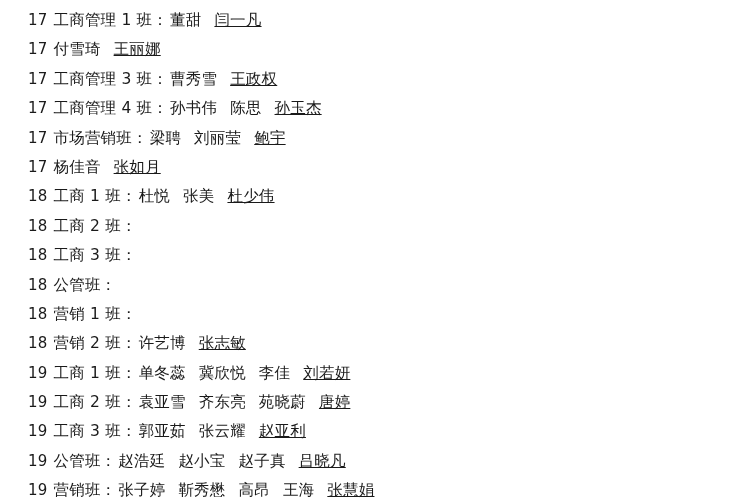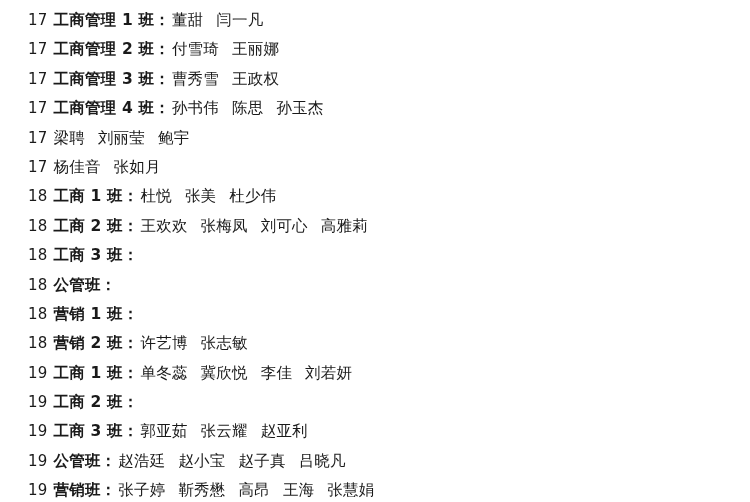--- a/index.html
+++ b/index.html
@@ -32,74 +32,73 @@
     letter-spacing: 0.2px;
   }
   .year {
     display: inline-block;
     margin-right: 6px;
     font-size: 15px;
   }
   .class-name {
     display: inline-block;
     margin-right: 2px;
-    font-weight: bold;
   }
   .names {
     display: inline-block;
   }
   .name {
     display: inline-block;
     margin-right: 13px;
   }
   .name:last-child {
     margin-right: 0;
+    text-decoration: underline;
   }
 </style>
 </head>
 <body>
 
 <div class="doc">
     <div class="line">
       <span class="year">17</span>
       <span class="class-name">工商管理 1 班：</span>
       <span class="names"><span class="name">董甜</span><span class="name">闫一凡</span></span>
     </div>
     <div class="line">
       <span class="year">17</span>
-      <span class="class-name">工商管理 2 班：</span>
       <span class="names"><span class="name">付雪琦</span><span class="name">王丽娜</span></span>
     </div>
     <div class="line">
       <span class="year">17</span>
       <span class="class-name">工商管理 3 班：</span>
       <span class="names"><span class="name">曹秀雪</span><span class="name">王政权</span></span>
     </div>
     <div class="line">
       <span class="year">17</span>
       <span class="class-name">工商管理 4 班：</span>
       <span class="names"><span class="name">孙书伟</span><span class="name">陈思</span><span class="name">孙玉杰</span></span>
     </div>
     <div class="line">
       <span class="year">17</span>
+      <span class="class-name">市场营销班：</span>
       <span class="names"><span class="name">梁聘</span><span class="name">刘丽莹</span><span class="name">鲍宇</span></span>
     </div>
     <div class="line">
       <span class="year">17</span>
       <span class="names"><span class="name">杨佳音</span><span class="name">张如月</span></span>
     </div>
     <div class="line">
       <span class="year">18</span>
       <span class="class-name">工商 1 班：</span>
       <span class="names"><span class="name">杜悦</span><span class="name">张美</span><span class="name">杜少伟</span></span>
     </div>
     <div class="line">
       <span class="year">18</span>
       <span class="class-name">工商 2 班：</span>
-      <span class="names"><span class="name">王欢欢</span><span class="name">张梅凤</span><span class="name">刘可心</span><span class="name">高雅莉</span></span>
     </div>
     <div class="line">
       <span class="year">18</span>
       <span class="class-name">工商 3 班：</span>
     </div>
     <div class="line">
       <span class="year">18</span>
       <span class="class-name">公管班：</span>
     </div>
     <div class="line">
@@ -112,20 +111,21 @@
       <span class="names"><span class="name">许艺博</span><span class="name">张志敏</span></span>
     </div>
     <div class="line">
       <span class="year">19</span>
       <span class="class-name">工商 1 班：</span>
       <span class="names"><span class="name">单冬蕊</span><span class="name">冀欣悦</span><span class="name">李佳</span><span class="name">刘若妍</span></span>
     </div>
     <div class="line">
       <span class="year">19</span>
       <span class="class-name">工商 2 班：</span>
+      <span class="names"><span class="name">袁亚雪</span><span class="name">齐东亮</span><span class="name">苑晓蔚</span><span class="name">唐婷</span></span>
     </div>
     <div class="line">
       <span class="year">19</span>
       <span class="class-name">工商 3 班：</span>
       <span class="names"><span class="name">郭亚茹</span><span class="name">张云耀</span><span class="name">赵亚利</span></span>
     </div>
     <div class="line">
       <span class="year">19</span>
       <span class="class-name">公管班：</span>
       <span class="names"><span class="name">赵浩廷</span><span class="name">赵小宝</span><span class="name">赵子真</span><span class="name">吕晓凡</span></span>

